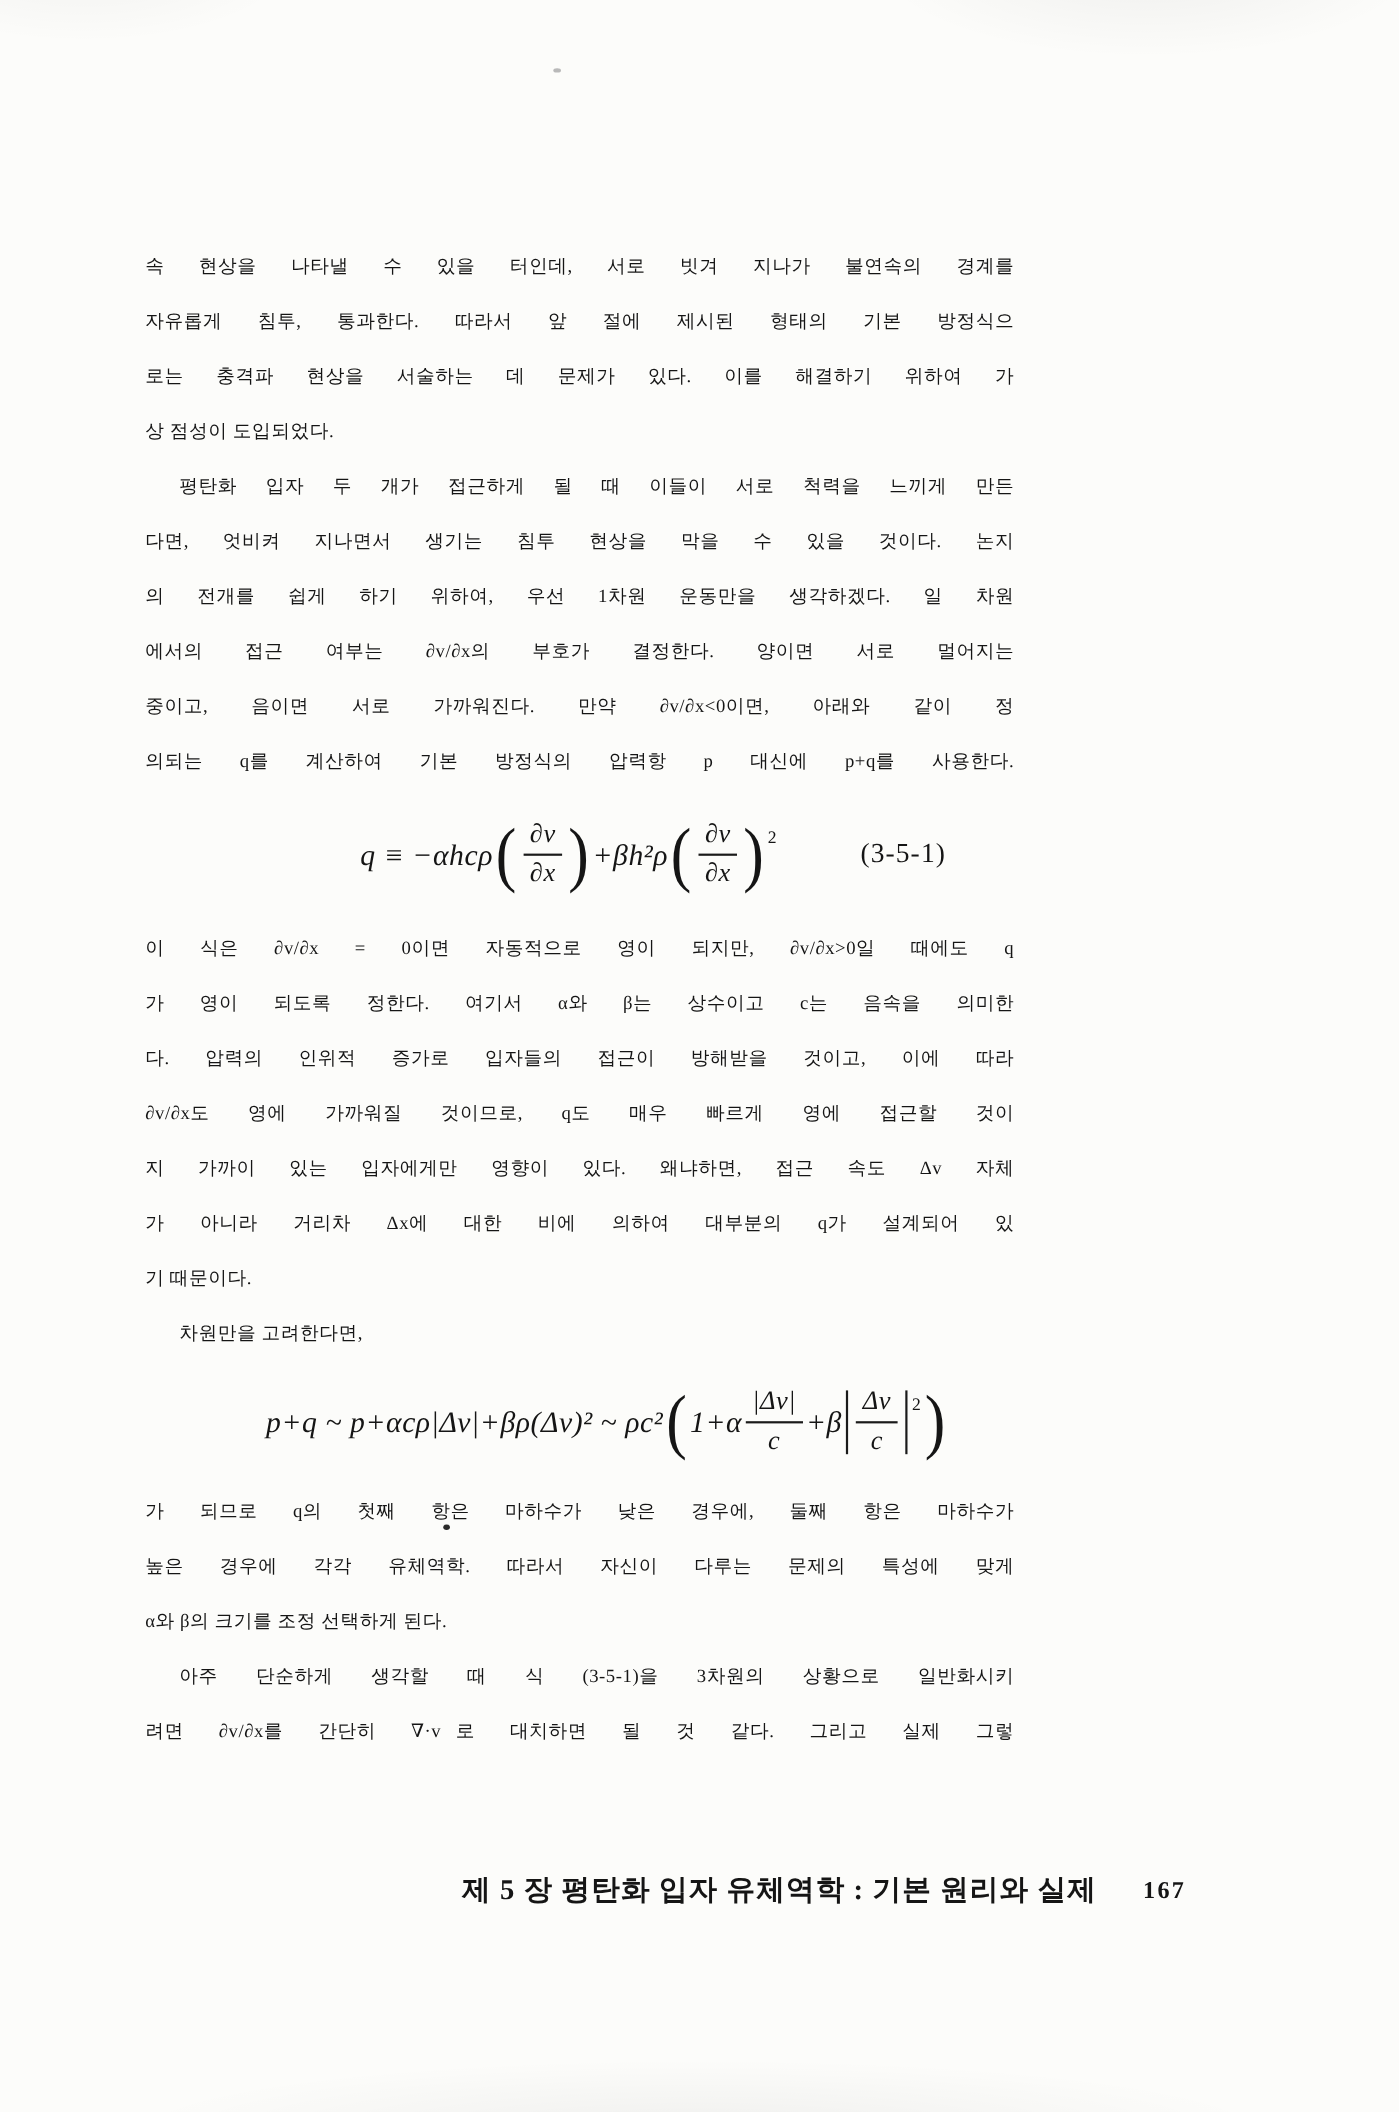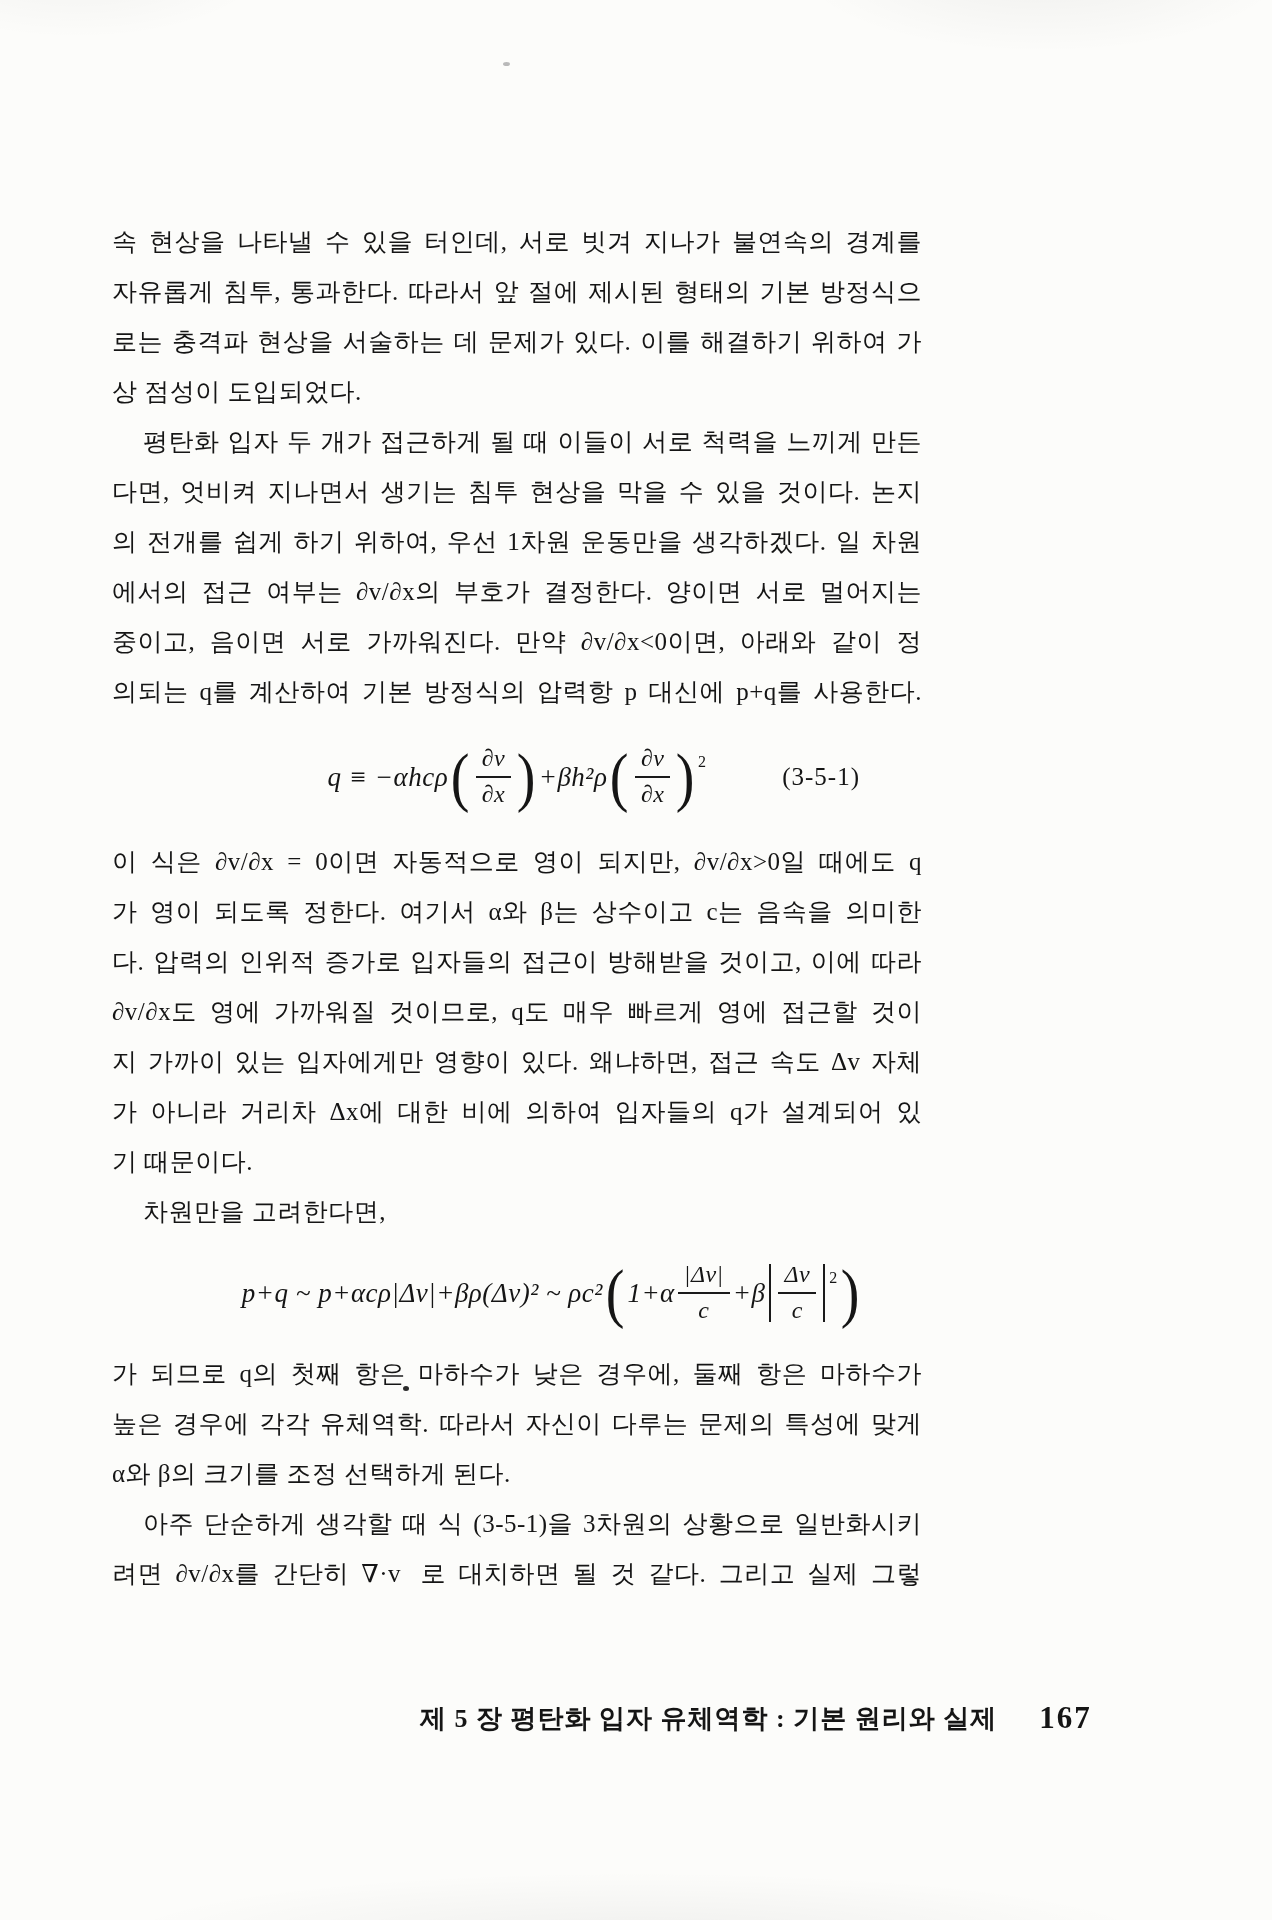--- a/index.html
+++ b/index.html
@@ -14,24 +14,25 @@
       radial-gradient(ellipse 700px 90px at 50% 101%, rgba(0,0,0,0.05), transparent 75%),
       #fcfcfa;
     overflow:hidden;
   }
   .page { position:absolute; inset:0; }
   .content {
     position:absolute; left:112px; top:217px; width:810px;
   }
   .line {
     height:50px; line-height:50px;
-    font-size:25px;
+    font-size:17px;
     letter-spacing:0.5px;
     white-space:normal;
     overflow:hidden;
+    margin-left:20px;
   }
   .justify { text-align:justify; text-align-last:justify; }
   .indent { text-indent:31px; }
 
   
   .eq-block {
     position:relative;
     display:flex; align-items:center; justify-content:center;
   }
   .eq1 { height:120px; }
@@ -67,21 +68,21 @@
     transform:translateY(-50%);
     font-size:25px; font-style:normal; letter-spacing:1px;
   }
 
   .footer {
     position:absolute; left:420px; top:1700px;
     display:flex; align-items:center;
     font-weight:700; font-size:26px; letter-spacing:1px;
   }
   .footer .chapter { }
-  .footer .pagenum { margin-left:42px; font-size:31px; letter-spacing:2px; }
+  .footer .pagenum { margin-left:42px; font-size:22px; letter-spacing:2px; }
 
   .artifact { position:absolute; border-radius:50%; background:#2a2a2a; }
   .dot-eq2 { left:403px; top:1386px; width:6px; height:5px; }
   .dot-top { left:503px; top:62px; width:7px; height:4px; background:#b9b9b9; }
 </style>
 </head>
 <body>
 
 <div class="page">
   <span class="artifact dot-top"></span>
@@ -119,21 +120,21 @@
         <span class="eq-sup">2</span>
       </div>
       <span class="eq-label">(3-5-1)</span>
     </div>
 
     <div class="line justify">이 식은 ∂v/∂x = 0이면 자동적으로 영이 되지만, ∂v/∂x&gt;0일 때에도 q</div>
     <div class="line justify">가 영이 되도록 정한다. 여기서 α와 β는 상수이고 c는 음속을 의미한</div>
     <div class="line justify">다. 압력의 인위적 증가로 입자들의 접근이 방해받을 것이고, 이에 따라</div>
     <div class="line justify">∂v/∂x도 영에 가까워질 것이므로, q도 매우 빠르게 영에 접근할 것이</div>
     <div class="line justify">지 가까이 있는 입자에게만 영향이 있다. 왜냐하면, 접근 속도 Δv 자체</div>
-    <div class="line justify">가 아니라 거리차 Δx에 대한 비에 의하여 입자들의 q가 설계되어 있</div>
+    <div class="line justify">가 아니라 거리차 Δx에 대한 비에 의하여 대부분의 q가 설계되어 있</div>
     <div class="line">기 때문이다.</div>
 
     <div class="line indent">차원만을 고려한다면,</div>
 
     <div class="eq-block eq2">
       <div class="eq-inner">
         <span>p+q ~ p+αcρ|Δv|+βρ(Δv)² ~ ρc²</span>
         <span class="big-paren">(</span>
         <span>1+α</span>
         <span class="frac">

